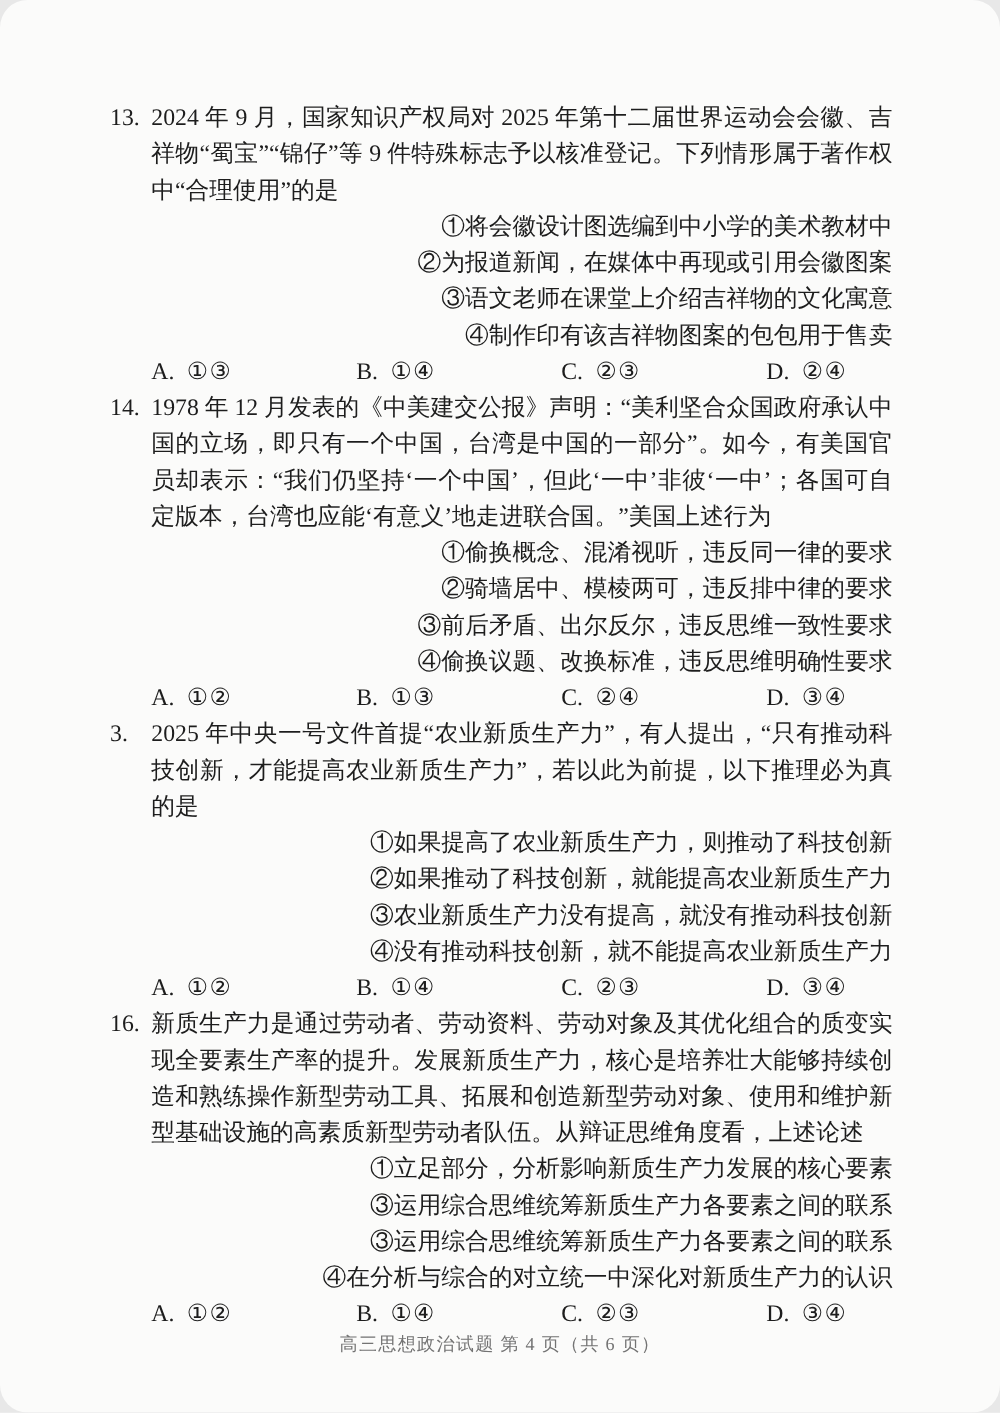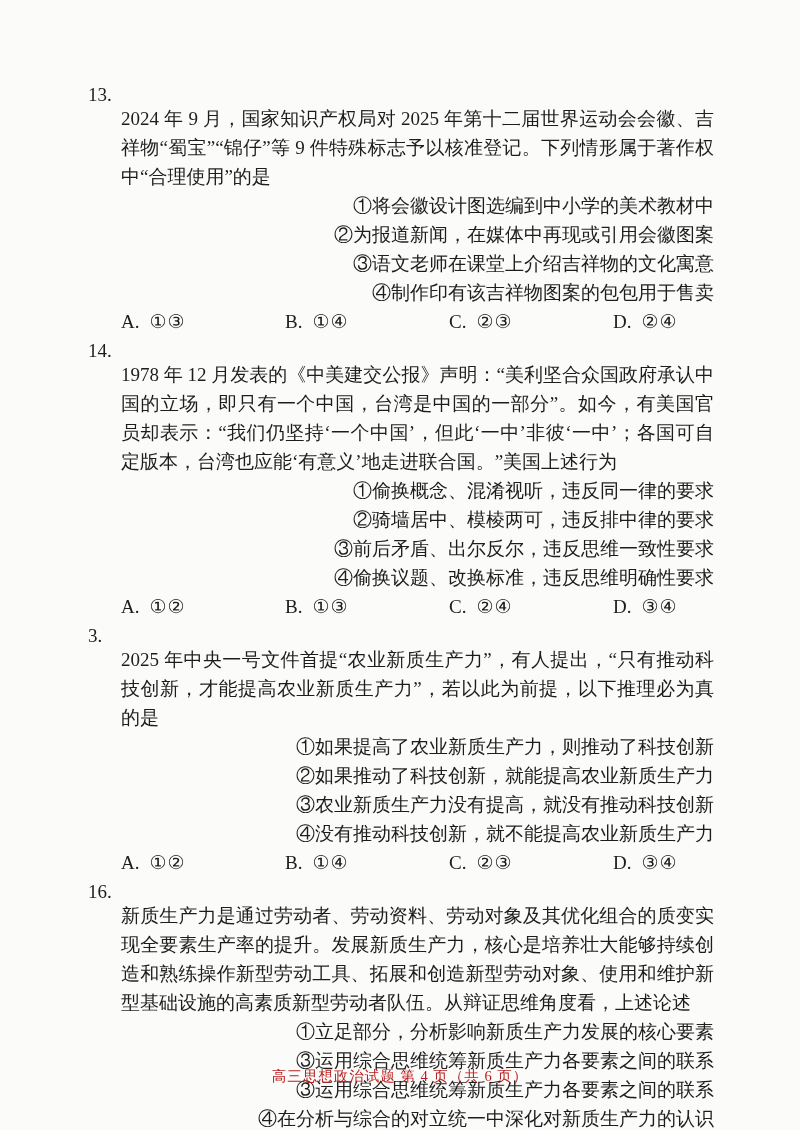--- a/index.html
+++ b/index.html
@@ -13,33 +13,33 @@
     height: 1130px;
     margin: 0 auto;
     background: #fbfbfa;
     box-sizing: border-box;
     padding: 80px 86px 0 88px;
     font-family: "Liberation Serif", "DejaVu Serif", serif;
     font-size: 19px;
     line-height: 29px;
     color: #1d1d1d;
     overflow: hidden;
+    border-radius: 22px;
   }
   .question {
     display: flex;
     align-items: flex-start;
   }
   .q-num {
     flex: 0 0 33px;
     width: 33px;
   }
   .q-body {
     flex: 1;
     min-width: 0;
-    margin-top: 24px;
   }
   .q-stem {
     margin: 0;
     text-align: justify;
   }
   .q-items {
     margin: 0;
     padding: 0;
     list-style: none;
   }
@@ -74,21 +74,21 @@
   }
   .footer {
     position: absolute;
     left: 0;
     top: 1066px;
     width: 100%;
     text-align: center;
     font-size: 14.5px;
     line-height: 20px;
     letter-spacing: 1px;
-    color: #b91c1c;
+    color: #737373;
   }
 </style>
 </head>
 <body>
 
 <div class="page">
 
   <section class="question">
     <span class="q-num">13.</span>
     <div class="q-body">

